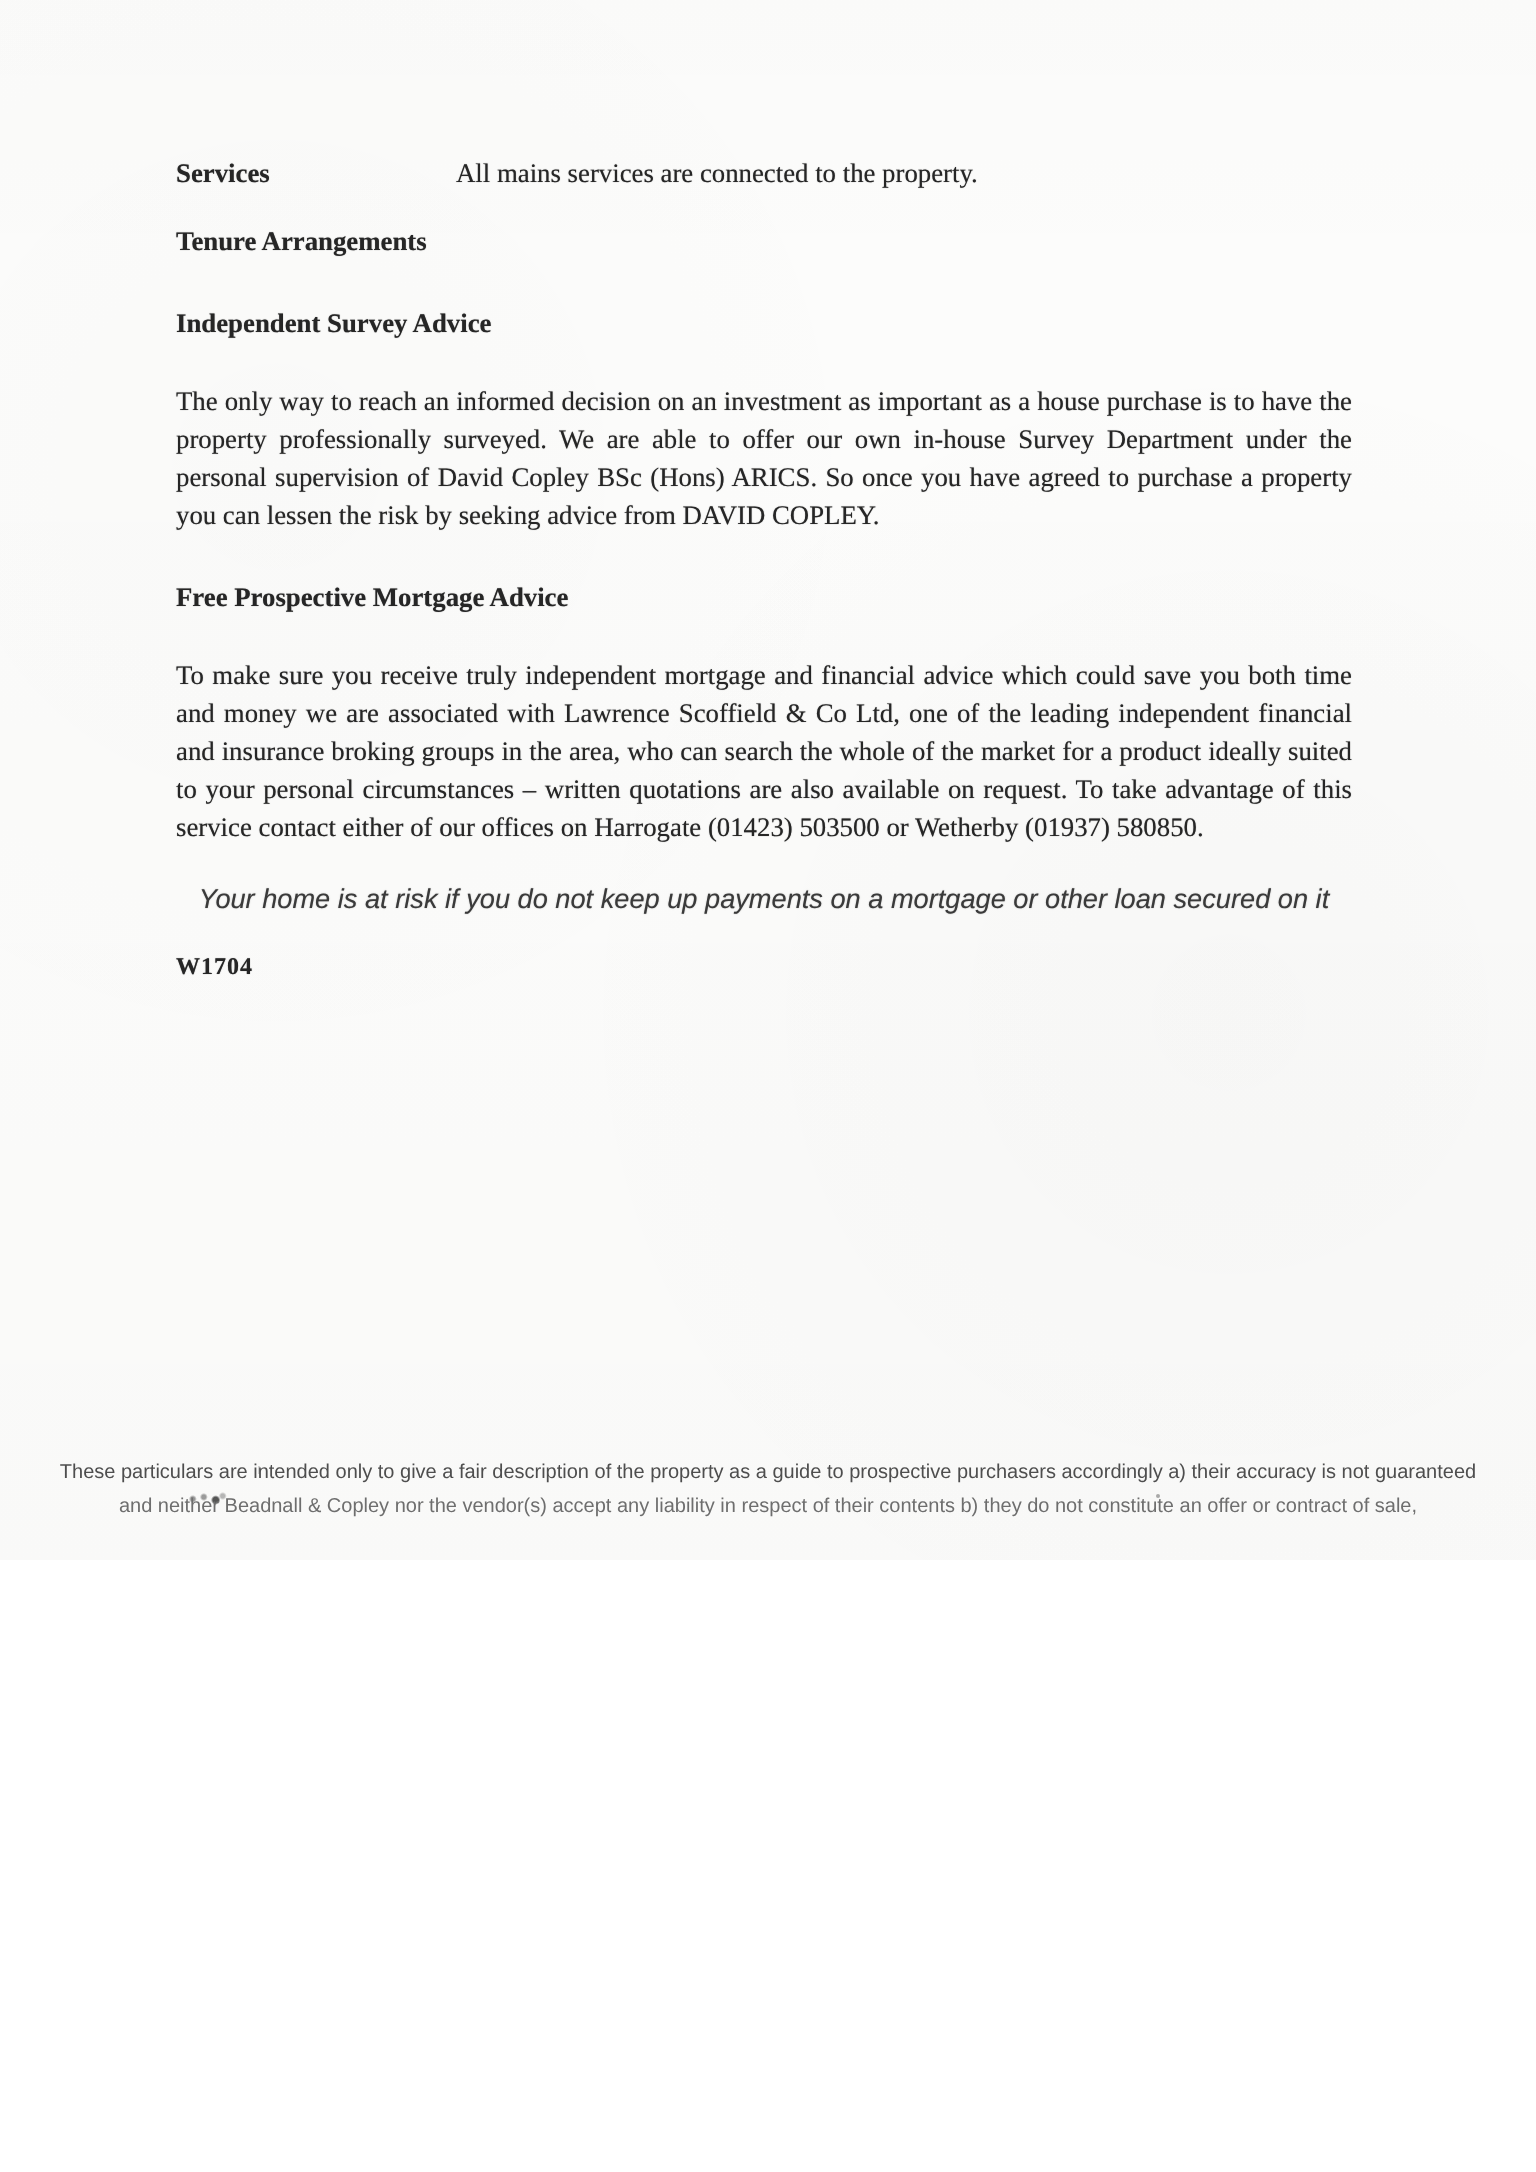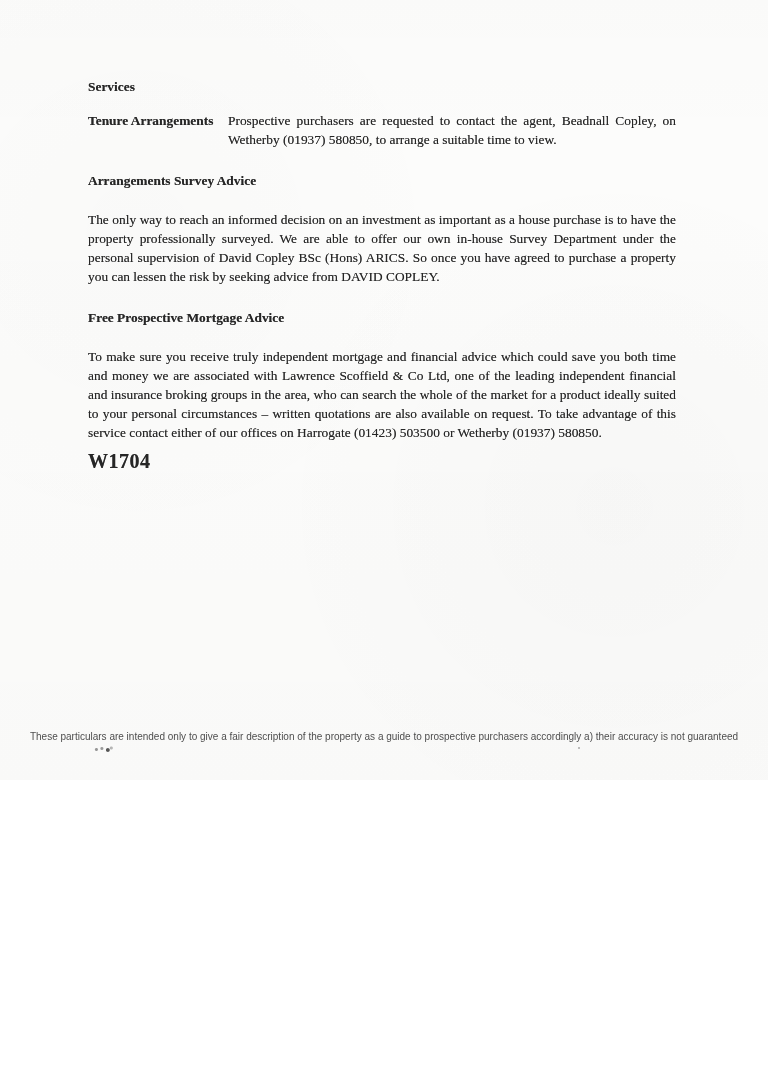--- a/index.html
+++ b/index.html
@@ -31,21 +31,21 @@
   .para{text-align:justify;margin:16px 0 10px 0;}
   .risk-line{
     margin-top:17px;
     text-align:center;
     font-family:"Liberation Sans","DejaVu Sans",sans-serif;
     font-style:italic;
     font-size:13.6px;
     color:#3a3a3a;
     text-shadow:0 0 .6px rgba(60,60,60,.5);
   }
-  .reference{margin-top:4px;font-weight:bold;font-size:20px;letter-spacing:.5px;}
+  .reference{margin-top:15px;font-weight:bold;font-size:12px;letter-spacing:.5px;}
   
   .smudge{
     position:absolute;left:92px;top:744px;width:22px;height:10px;
     background:
       radial-gradient(circle at 20% 55%, rgba(70,70,70,.55) 0 1px, transparent 2px),
       radial-gradient(circle at 45% 45%, rgba(60,60,60,.5) 0 1px, transparent 2px),
       radial-gradient(circle at 72% 60%, rgba(30,30,30,.75) 0 1.4px, transparent 2.4px),
       radial-gradient(circle at 88% 40%, rgba(80,80,80,.4) 0 1px, transparent 2px);
     filter:blur(.2px);
   }
@@ -69,42 +69,44 @@
 </style>
 </head>
 <body>
 
 <div class="page">
 
   <div class="content">
 
     <div class="detail-row">
       <div class="detail-label">Services</div>
+      <div class="detail-value">All mains services are connected to the property.</div>
     </div>
 
 
     <div class="detail-row">
       <div class="detail-label">Tenure Arrangements</div>
-      <div class="detail-value">Prospective purchasers are requested to contact the agent, Beadnall Copley, on Wetherby (01937) 580850, to arrange a suitable time to view.</div>
     </div>
 
-    <div class="section-heading">Arrangements Survey Advice</div>
+    <div class="section-heading">Independent Survey Advice</div>
     <p class="para">The only way to reach an informed decision on an investment as important as a house purchase is to have the property professionally surveyed.  We are able to offer our own in-house Survey Department under the personal supervision of David Copley BSc (Hons) ARICS.  So once you have agreed to purchase a property you can lessen the risk by seeking advice from DAVID COPLEY.</p>
 
     <div class="section-heading">Free Prospective Mortgage Advice</div>
     <p class="para">To make sure you receive truly independent mortgage and financial advice which could save you both time and money we are associated with Lawrence Scoffield &amp; Co Ltd, one of the leading independent financial and insurance broking groups in the area, who can search the whole of the market for a product ideally suited to your personal circumstances – written quotations are also available on request.  To take advantage of this service contact either of our offices on Harrogate (01423) 503500 or Wetherby (01937) 580850.</p>
 
+    <div class="risk-line">Your home is at risk if you do not keep up payments on a mortgage or other loan secured on it</div>
 
     <div class="reference">W1704</div>
   </div>
 
   <div class="smudge"></div>
   <div class="speck" style="left:578px;top:747px;"></div>
   <div class="speck" style="left:129px;top:733px;width:1px;height:4px;border-radius:0;opacity:.5;"></div>
 
   <div class="footer">
     <div class="footer-line1">These particulars are intended only to give a fair description of the property as a guide to prospective purchasers accordingly a) their accuracy is not guaranteed</div>
+    <div class="footer-line2">and neither Beadnall &amp; Copley nor the vendor(s) accept any liability in respect of their contents b) they do not constitute an offer or contract of sale,</div>
   </div>
 
   <div class="scan-bar"></div>
   <div class="scan-dashes"></div>
 
 </div>
 
 </body></html>

